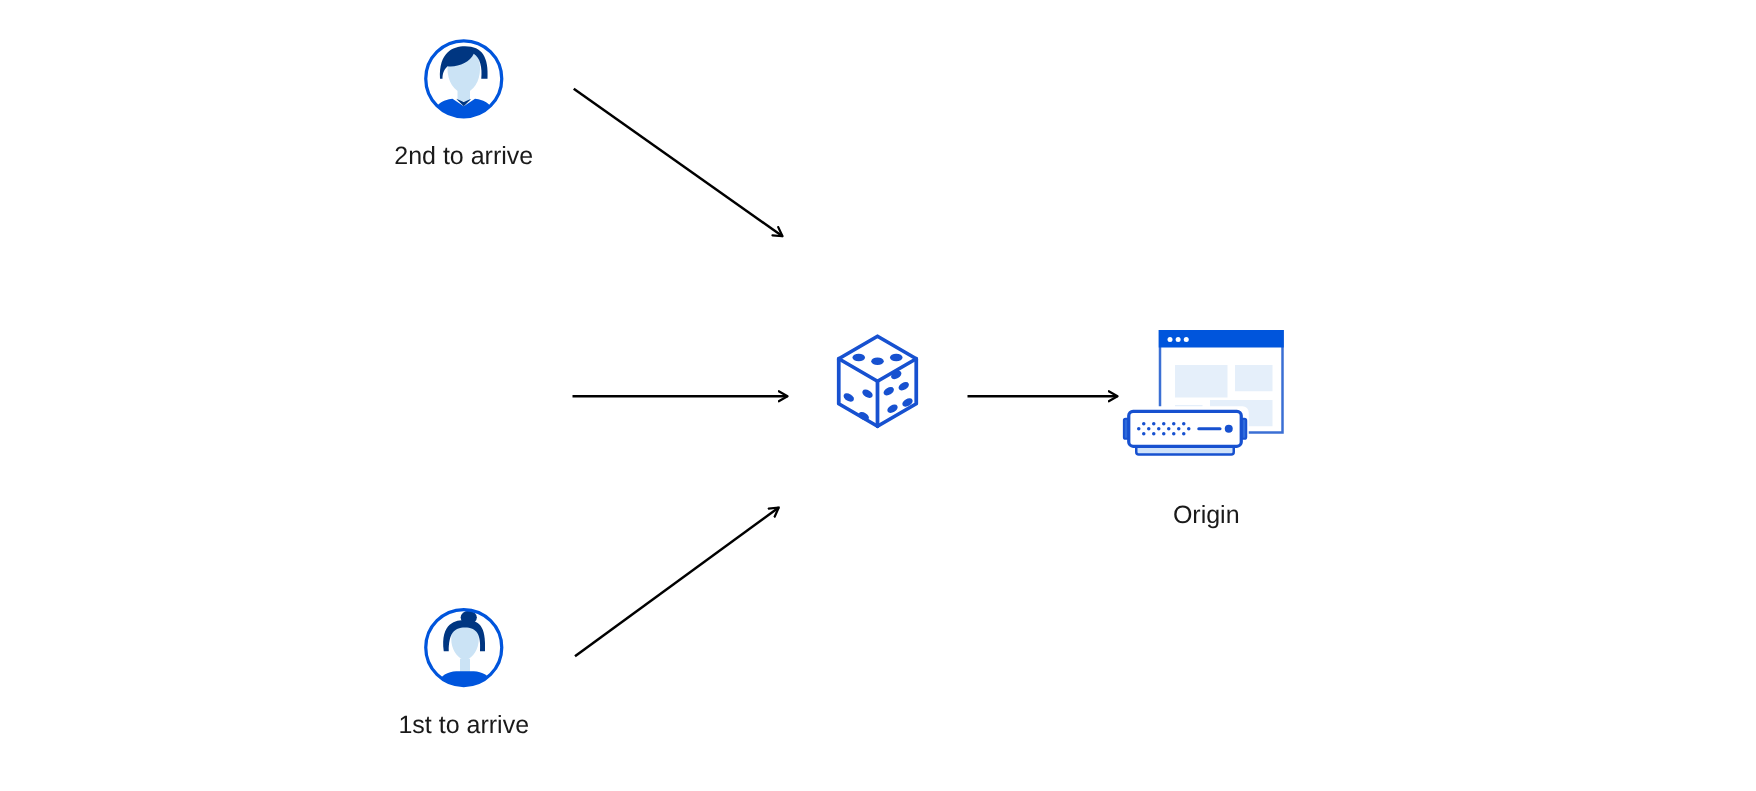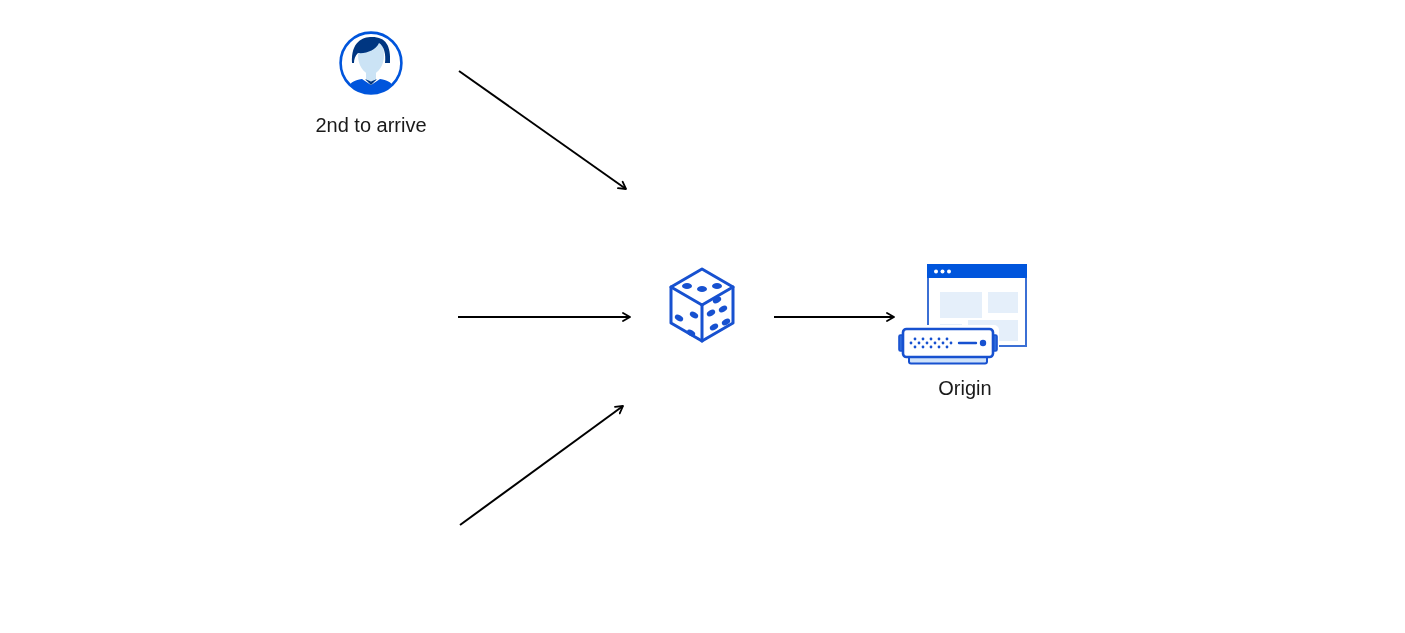--- a/index.html
+++ b/index.html
@@ -29,21 +29,21 @@
     line-height: 24px;
     color: var(--text-color, #1a1a1a);
     white-space: nowrap;
     text-align: center;
   }
   .origin-label { margin-top: 9px; }
   .visitor-2nd { left: 291px; top: 30px;  width: 160px; }
   .visitor-3rd { left: 289px; top: 257px; width: 160px; }
   .visitor-1st { left: 291px; top: 485px; width: 160px; }
   .dice-node   { left: 667px; top: 266px; }
-  .origin-node { left: 898px; top: 263px; width: 134px; }
+  .origin-node { left: 898px; top: 263px; width: 134px; gap: 24px; }
 </style>
 </head>
 <body>
 
 <div class="canvas">
 
   <svg class="arrows-layer" viewBox="0 0 1405 633" xmlns="http://www.w3.org/2000/svg">
     <defs>
       <marker id="ah" markerWidth="14" markerHeight="14" refX="8" refY="5" orient="auto" markerUnits="userSpaceOnUse">
         <path d="M1,1 L8,5 L1,9" fill="none" style="stroke:var(--arrow-black,#000)" stroke-width="1.8" stroke-linecap="round" stroke-linejoin="round"></path>
@@ -69,20 +69,39 @@
         <rect x="28" y="42" width="10" height="9" style="fill:var(--face-blue,#cbe3f5)"></rect>
         <path d="M8,66 C9,53 16,50 24,49 L33,55 L42,49 C50,50 57,53 58,66 Z" style="fill:var(--primary-blue,#0055dc)"></path>
         <path d="M27,49 L33,55 L39,49 L33,51.5 Z" style="fill:var(--dark-navy,#003681)"></path>
       </g>
       <circle cx="33" cy="33" r="30.4" fill="none" style="stroke:var(--primary-blue,#0055dc)" stroke-width="2.6"></circle>
     </svg>
     <div class="node-label">2nd to arrive</div>
   </div>
 
 
+  <div class="node visitor-1st">
+    <svg width="66" height="66" viewBox="0 0 66 66">
+      <defs>
+          <clipPath id="av3clip">
+            <circle cx="33" cy="33" r="30.4"></circle>
+          </clipPath>
+        </defs>
+      <circle cx="33" cy="33" r="30.4" fill="#ffffff"></circle>
+      <g clip-path="url(#av3clip)">
+        <ellipse cx="37" cy="9" rx="6.5" ry="5.5" style="fill:var(--dark-navy,#003681)"></ellipse>
+        <path d="M23,26 C23,15 28,13 34,13 C40,13 45,15 45,26 C45,34 41,41 34,43.5 C27,41 23,34 23,26 Z" style="fill:var(--face-blue,#cbe3f5)"></path>
+        <path d="M17,36 C14,13 27,11 34,11 C45,11 51,15 50,36 L46,36 C47,22 43,17 34,17 C25,17 21,22 21,36 Z" style="fill:var(--dark-navy,#003681)"></path>
+        <rect x="30" y="42" width="8" height="11" style="fill:var(--face-blue,#cbe3f5)"></rect>
+        <path d="M11,66 C13,55 20,52.5 27,52 L41,52 C48,52.5 55,55 57,66 Z" style="fill:var(--primary-blue,#0055dc)"></path>
+      </g>
+      <circle cx="33" cy="33" r="30.4" fill="none" style="stroke:var(--primary-blue,#0055dc)" stroke-width="2.6"></circle>
+    </svg>
+    <div class="node-label">1st to arrive</div>
+  </div>
 
   <div class="node dice-node">
     <svg width="70" height="82" viewBox="0 0 70 82">
       <g fill="none" style="stroke:var(--icon-blue,#1751d0)" stroke-width="3" stroke-linejoin="round" stroke-linecap="round">
         <path d="M35,3 L66,21 L66,57 L35,75 L4,57 L4,21 Z" fill="#ffffff"></path>
         <path d="M4,21 L35,39 L66,21"></path>
         <path d="M35,39 L35,75"></path>
       </g>
       <g style="fill:var(--icon-blue,#1751d0)">
         <ellipse cx="20" cy="20" rx="5" ry="3"></ellipse>

